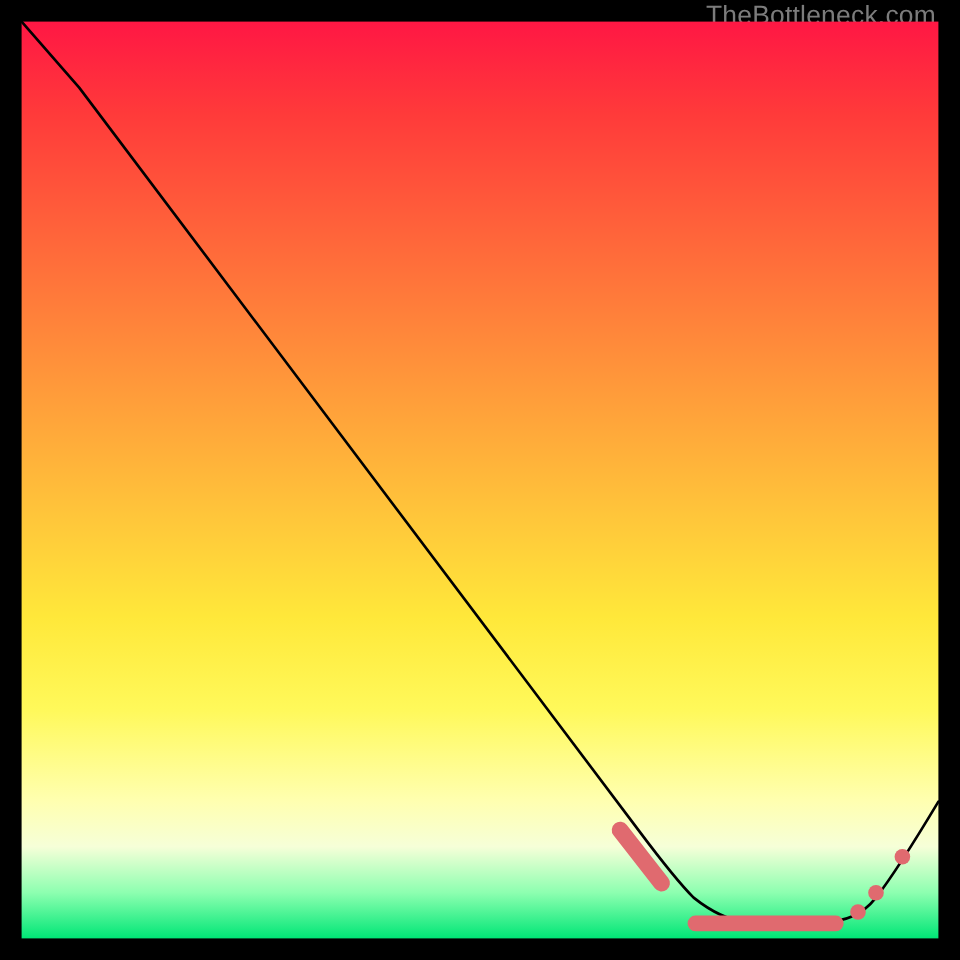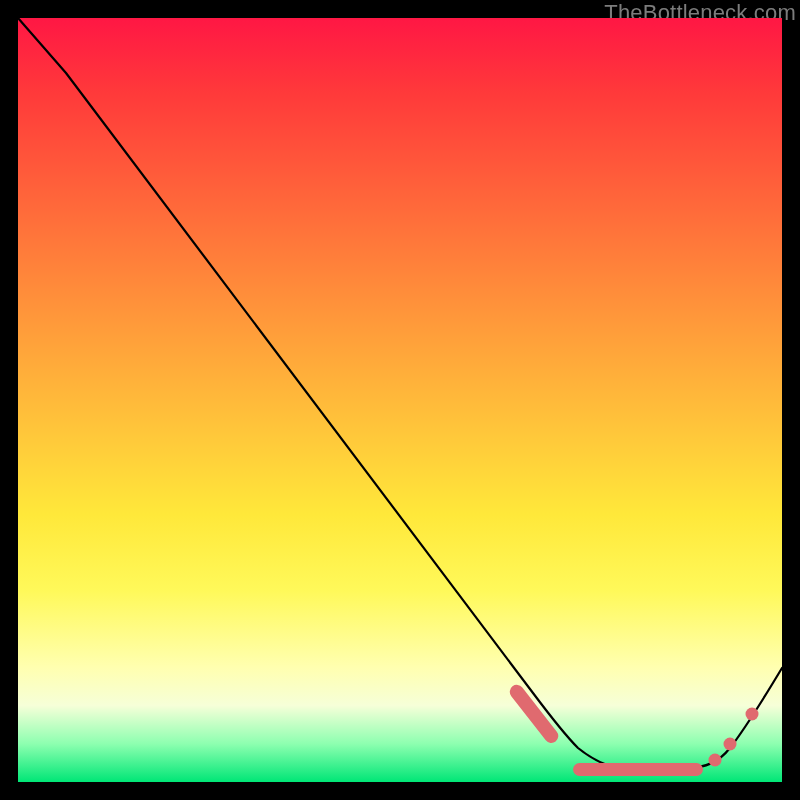--- a/index.html
+++ b/index.html
@@ -33,21 +33,21 @@
       #fff95a 75%,
       #ffffb0 85%,
       #f6ffd8 90%,
       #8dffb0 95%,
       #00e676 100%
     );
   }
   .watermark {
     position: absolute;
     top: 0px;
-    right: 4px;
+    right: 20px;
     color: #7c7c7c;
     font-family: Arial, Helvetica, sans-serif;
     font-size: 22px;
     letter-spacing: 0.2px;
     user-select: none;
   }
   svg.curve {
     position: absolute;
     left: 0;
     top: 0;

